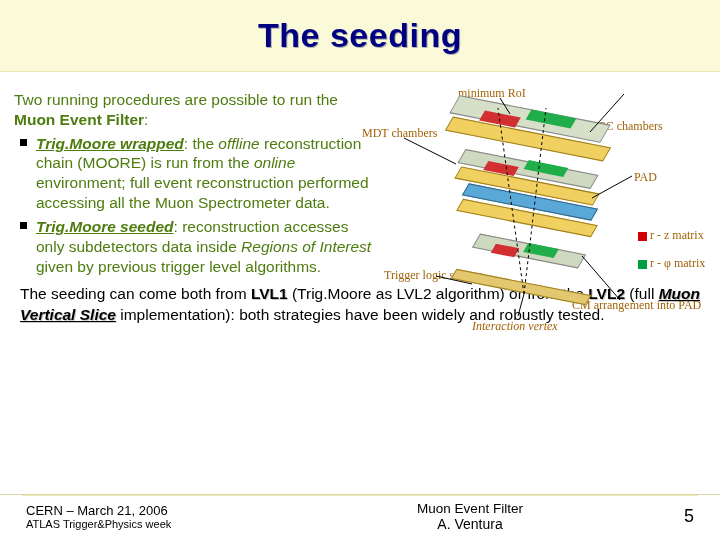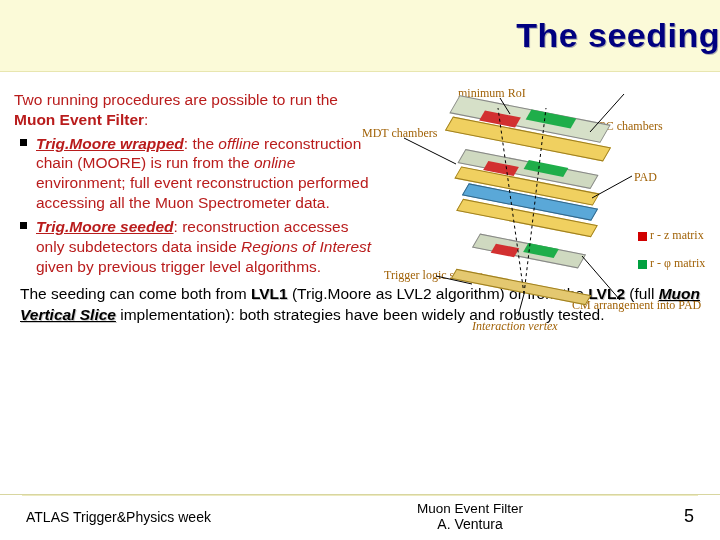--- a/index.html
+++ b/index.html
@@ -10,38 +10,38 @@
     font-family: Arial, Helvetica, sans-serif;
     position: relative;
     overflow: hidden;
   }
   .title-band {
     width: 100%;
     height: 72px;
     background: #fbfad8;
     display: flex;
     align-items: center;
-    justify-content: flex-end;
+    justify-content: center;
     border-bottom: 1px solid #e8e6b0;
   }
   .title-text {
     font-size: 34px;
     font-weight: bold;
     color: #000080;
     text-shadow: 1px 1px 0 #b0b0b0;
     letter-spacing: 0.5px;
   }
   .main {
     display: flex;
     padding: 18px 14px 6px 14px;
   }
   .left-col {
     width: 358px;
     font-size: 15.5px;
-    color: #b91c1c;
+    color: #4d7c0f;
     line-height: 1.28;
   }
   .intro {
     margin-bottom: 4px;
   }
   .bold { font-weight: bold; }
   .italic { font-style: italic; }
   .boldital { font-weight: bold; font-style: italic; }
   .underline { text-decoration: underline; margin-top: 28px; }
   .bullet {
@@ -102,21 +102,21 @@
   .footer::before {
     content: "";
     position: absolute;
     left: 22px;
     right: 22px;
     top: 0;
     border-top: 1px solid #edeac0;
   }
   .fcol { padding-top: 6px; }
   .fleft { width: 260px; font-size: 13px; color: #000; }
-  .fleft .sub { font-size: 14px; }
+  .fleft .sub { font-size: 11px; }
   .fmid { flex: 1; text-align: center; font-size: 13.5px; }
   .fmid .sub { font-size: 14px; }
   .fright { width: 40px; text-align: right; font-size: 18px; }
 </style>
 </head>
 <body>
 
 <div class="title-band">
   <div class="title-text">The seeding</div>
 </div>
@@ -188,20 +188,21 @@
     </div>
   </div>
 </div>
 
 <div class="below">
   <span>The seeding can come both from </span><span class="shadowed">LVL1</span><span> (Trig.Moore as LVL2 algorithm) or from the </span><span class="shadowed">LVL2</span><span> (full </span><span class="shadowed italic underline">Muon Vertical Slice</span><span> implementation): both strategies have been widely and robustly tested.</span>
 </div>
 
 <div class="footer">
   <div class="fcol fleft">
+    <div>CERN – March 21, 2006</div>
     <div class="sub">ATLAS Trigger&amp;Physics week</div>
   </div>
   <div class="fcol fmid">
     <div>Muon Event Filter</div>
     <div class="sub">A. Ventura</div>
   </div>
   <div class="fcol fright">5</div>
 </div>
 
 </body></html>

